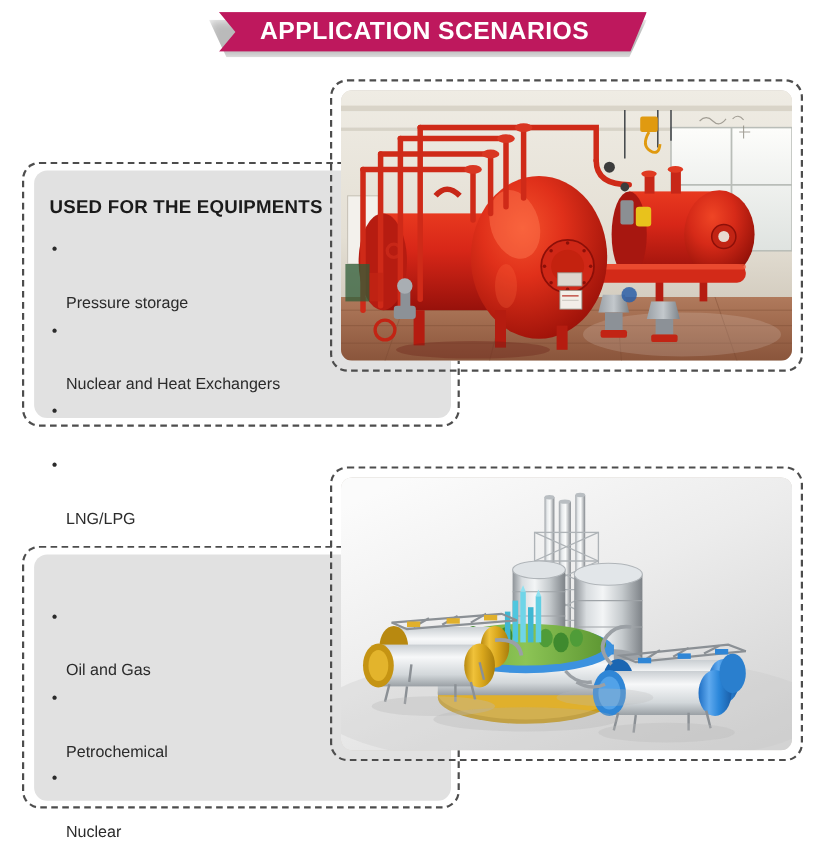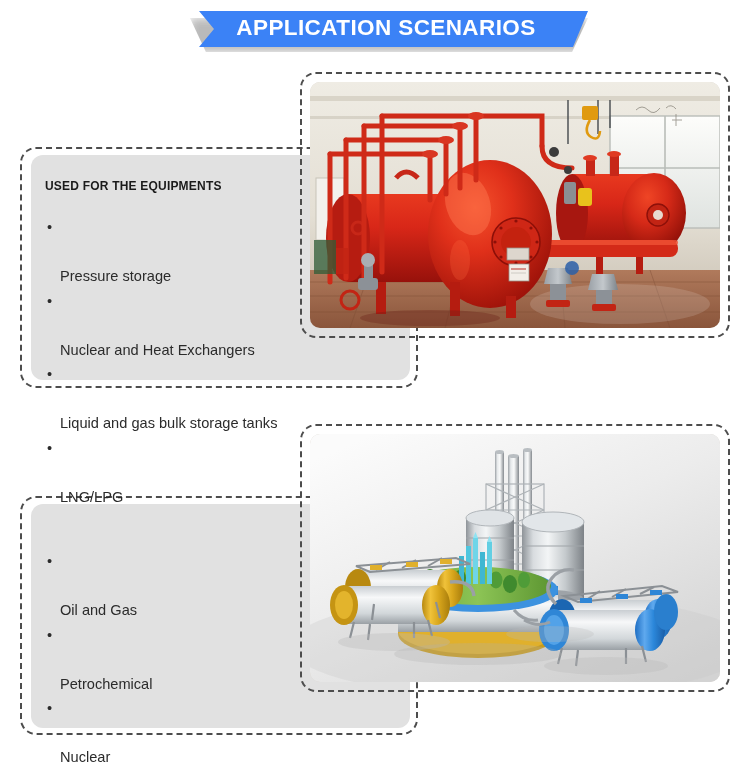--- a/index.html
+++ b/index.html
@@ -40,21 +40,21 @@
     opacity: 0.38;
     filter: blur(5px);
     clip-path: polygon(0 0, 100% 0, 96% 100%, 4% 100%);
   }
   .header-ribbon {
     position: absolute;
     left: 0;
     top: 0;
     width: 404px;
     height: 36px;
-    background: #3b82f6;
+    background: #be185d;
     clip-path: polygon(
        0 0,
        404px 0,
        389px 36px,
        15px 36px,
        30px 18px,
        15px 0
     );
     display: flex;
     align-items: center;
@@ -81,21 +81,21 @@
 
   
   .text-panel-frame { z-index: 2; }
   .text-panel-inner {
     position: absolute;
     background: #e1e1e1;
     border-radius: 12px;
     z-index: 1;
   }
   .panel-heading {
-    font-size: 12px;
+    font-size: 17px;
     font-weight: bold;
     color: #1b1b1b;
     letter-spacing: 0.2px;
     white-space: nowrap;
   }
   .bullet-list {
     list-style: none;
     margin: 0;
     padding: 0;
   }
@@ -166,21 +166,20 @@
     <li>
       <span class="bullet-dot">•</span>
       <span>Pressure storage</span>
     </li>
     <li>
       <span class="bullet-dot">•</span>
       <span>Nuclear and Heat Exchangers</span>
     </li>
     <li>
       <span class="bullet-dot">•</span>
-      <span>Liquid and gas bulk storage tanks</span>
     </li>
     <li>
       <span class="bullet-dot">•</span>
       <span>LNG/LPG</span>
     </li>
   </ul>
 
   <div class="dashed-frame image-card-frame" id="card-vessels-frame"></div>
 
   <div class="image-card-photo" id="card-vessels-photo">

